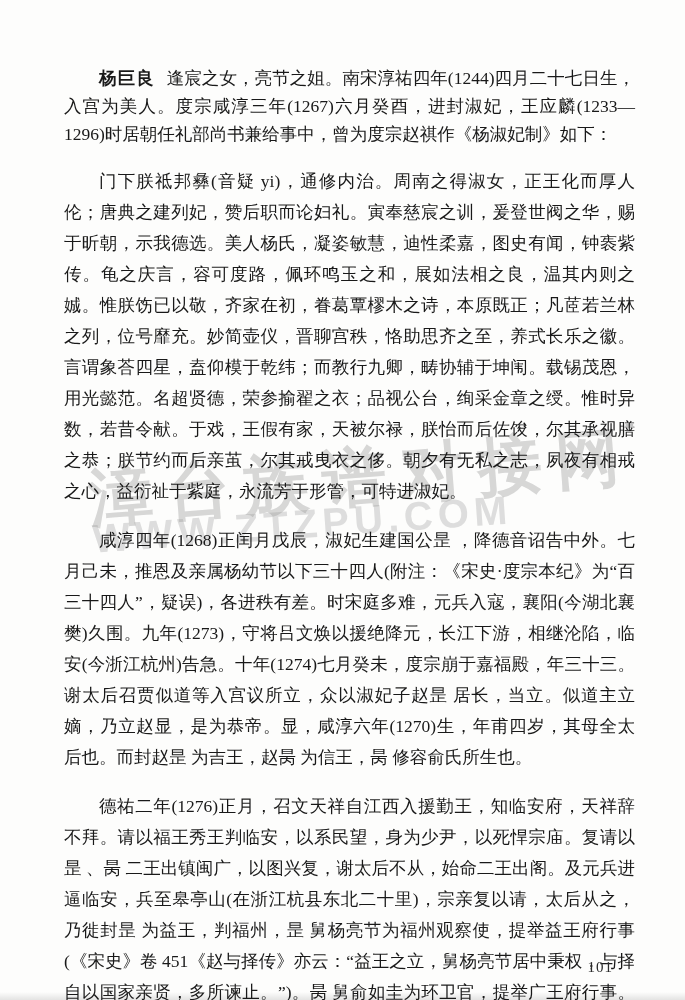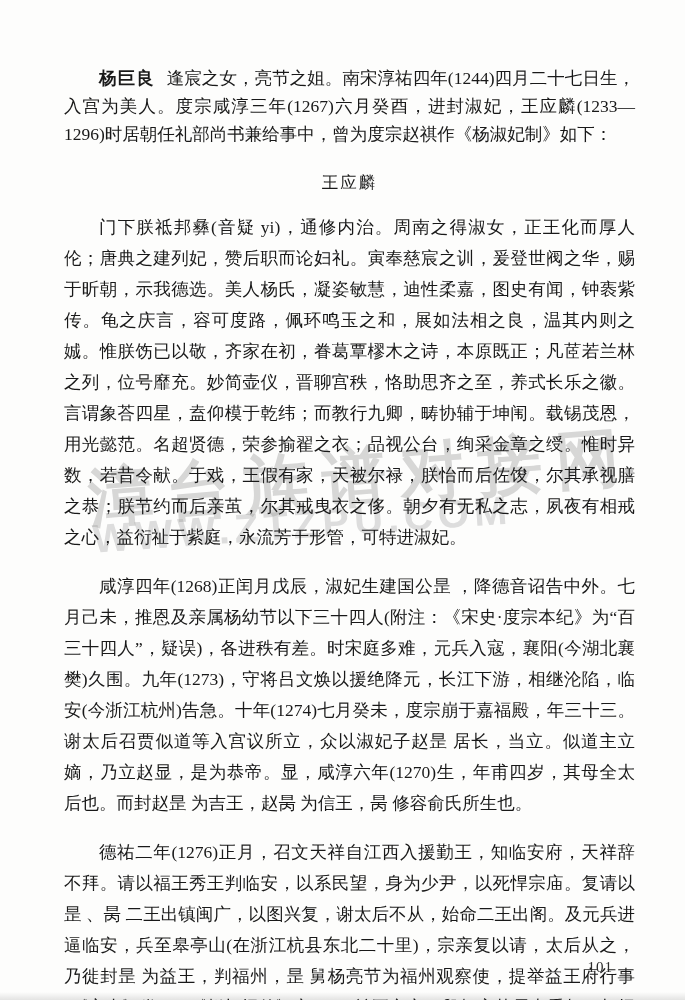--- a/index.html
+++ b/index.html
@@ -116,21 +116,20 @@
     <div class="wm-cn">漳台族谱对接网</div>
     <div class="wm-url">WWW.ZTZPU.COM</div>
   </div>
 
   <div class="content">
 
 
     <p class="intro"><b class="person-name">杨巨良</b><span>逢宸之女，亮节之姐。南宋淳祐四年(1244)四月二十七日生，入宫为美人。度宗咸淳三年(1267)六月癸酉，进封淑妃，王应麟(1233—1296)时居朝任礼部尚书兼给事中，曾为度宗赵祺作《杨淑妃制》如下：</span></p>
 
 
-    <div class="article-author">王应麟</div>
 
     <p class="body-para">门下朕祗邦彝(音疑 yi)，通修内治。周南之得淑女，正王化而厚人伦；唐典之建列妃，赞后职而论妇礼。寅奉慈宸之训，爰登世阀之华，赐于昕朝，示我德选。美人杨氏，凝姿敏慧，迪性柔嘉，图史有闻，钟袠紫传。龟之庆言，容可度路，佩环鸣玉之和，展如法相之良，温其内则之娍。惟朕饬已以敬，齐家在初，眷葛覃樛木之诗，本原既正；凡茝若兰林之列，位号靡充。妙简壶仪，晋聊宫秩，恪助思齐之至，养式长乐之徽。言谓象荅四星，盍仰模于乾纬；而教行九卿，畴协辅于坤闱。载锡茂恩，用光懿范。名超贤德，荣参揄翟之衣；品视公台，绚采金章之绶。惟时异数，若昔令献。于戏，王假有家，天被尔禄，朕怡而后佐馂，尔其承视膳之恭；朕节约而后亲茧，尔其戒曳衣之侈。朝夕有无私之志，夙夜有相戒之心，益衍祉于紫庭，永流芳于形管，可特进淑妃。</p>
 
     <p class="body-para">咸淳四年(1268)正闰月戊辰，淑妃生建国公昰 ，降德音诏告中外。七月己未，推恩及亲属杨幼节以下三十四人(附注：《宋史·度宗本纪》为“百三十四人”，疑误)，各进秩有差。时宋庭多难，元兵入寇，襄阳(今湖北襄樊)久围。九年(1273)，守将吕文焕以援绝降元，长江下游，相继沦陷，临安(今浙江杭州)告急。十年(1274)七月癸未，度宗崩于嘉福殿，年三十三。谢太后召贾似道等入宫议所立，众以淑妃子赵昰 居长，当立。似道主立嫡，乃立赵显，是为恭帝。显，咸淳六年(1270)生，年甫四岁，其母全太后也。而封赵昰 为吉王，赵昺 为信王，昺 修容俞氏所生也。</p>
 
     <p class="body-para">德祐二年(1276)正月，召文天祥自江西入援勤王，知临安府，天祥辞不拜。请以福王秀王判临安，以系民望，身为少尹，以死悍宗庙。复请以昰 、昺 二王出镇闽广，以图兴复，谢太后不从，始命二王出阁。及元兵进逼临安，兵至皋亭山(在浙江杭县东北二十里)，宗亲复以请，太后从之，乃徙封昰 为益王，判福州，昰 舅杨亮节为福州观察使，提举益王府行事(《宋史》卷 451《赵与择传》亦云：“益王之立，舅杨亮节居中秉权，与择自以国家亲贤，多所谏止。”)。昺 舅俞如圭为环卫官，提举广王府行事。以驸马都尉杨镇(镇为宁宗恭圣仁烈杨皇后之侄孙，字子仁，号中齐，尚理宗周汉公主，官至庆远军节度使。其父蕃孙，封淳安郡王。祖谷，太傅，保宁军节度使。曾祖次山，字仲甫，赠太师，追封翼王，《宋史》有传。)及淑妃弟杨亮节，俞修容弟俞如圭护杨淑妃、俞修容，并昰 、昺 二王出临安嘉惠门，渡浙江而行。二月，元将伯颜进占临安，宋恭宗与全太后，诸王等，俱</p>
 
   </div>
 
   <div class="page-number">101</div>

